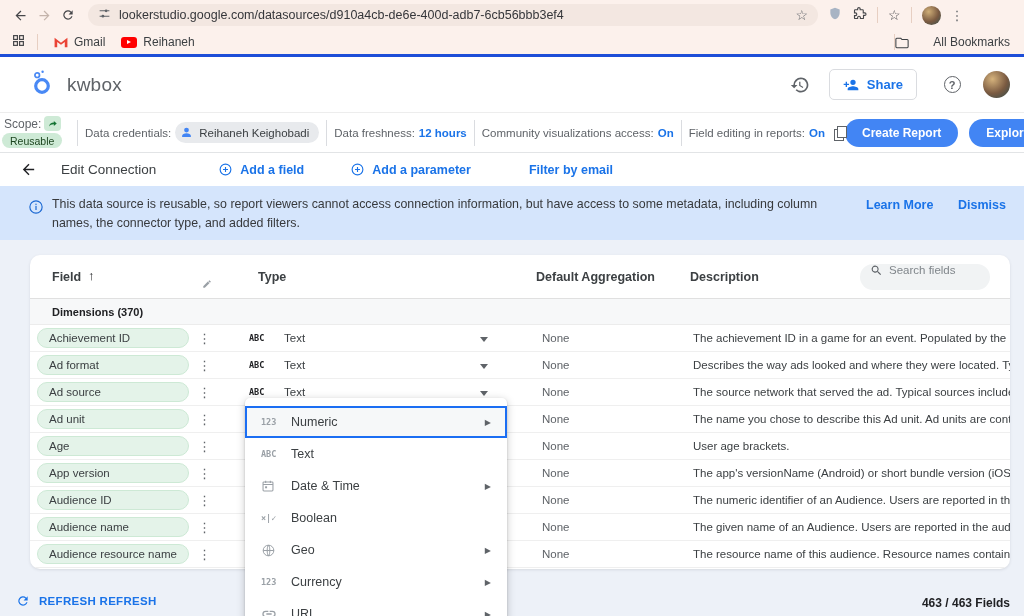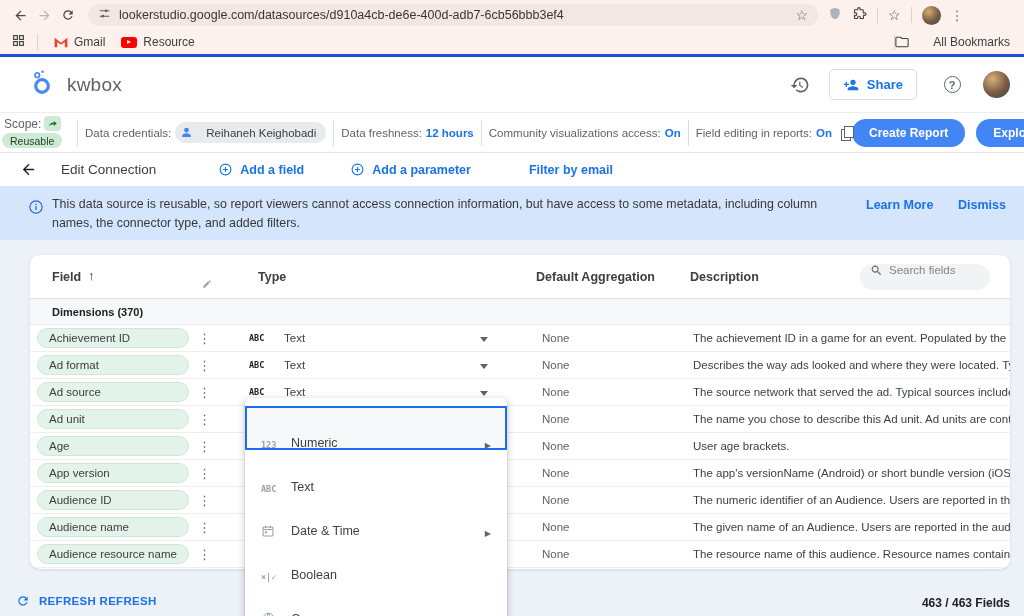--- a/index.html
+++ b/index.html
@@ -23,21 +23,21 @@
 
   
   .bm-bar { position:absolute; top:30px; left:0; width:1024px; height:27px; background:#fcf1ec;
     border-bottom:3px solid #1d4ed8; display:flex; align-items:center; font-size:12px; color:#3c4043; }
   .bm-item { display:flex; align-items:center; gap:6px; margin-left:16px; cursor:pointer; }
   .grid-ic { margin-left:12px; }
   .yt-ic { width:16px; height:11px; background:#f00; border-radius:3px; position:relative; }
   .yt-ic::after { content:""; position:absolute; left:6px; top:3px; border-left:4px solid #fff;
     border-top:2.6px solid transparent; border-bottom:2.6px solid transparent; }
   .bm-spacer { flex:1; }
-  .bm-right { display:flex; align-items:center; gap:24px; margin-right:14px; }
+  .bm-right { display:flex; align-items:flex-end; gap:24px; margin-right:14px; }
 
   
   .app-header { position:absolute; top:57px; left:0; width:1024px; height:55px; background:#fff;
     display:flex; align-items:center; }
   .ls-logo { margin-left:30px; }
   .app-title { margin-left:14px; font-size:19px; color:#5f6368; letter-spacing:.2px; }
   .hdr-right { margin-left:auto; display:flex; align-items:center; margin-right:14px; }
   .icon-btn { width:34px; height:34px; display:flex; align-items:center; justify-content:center; cursor:pointer; }
   .share-btn { display:flex; align-items:center; gap:8px; height:31px; padding:0 13px; margin:0 18px 0 12px;
     border:1px solid #dadce0; border-radius:5px; background:#fff; color:#1a73e8; font-size:13px; font-weight:bold; cursor:pointer; }
@@ -52,21 +52,21 @@
     display:flex; align-items:center; font-size:11.5px; color:#5f6368; white-space:nowrap; }
   .scope-block { position:relative; width:70px; height:41px; flex:0 0 auto; }
   .scope-label { position:absolute; left:4px; top:5px; font-size:12px; }
   .scope-share { position:absolute; left:44px; top:4px; width:17px; height:15px; background:#ceead6; border-radius:4px;
     display:flex; align-items:center; justify-content:center; }
   .scope-pill { position:absolute; left:2px; top:21px; background:#ceead6; border-radius:8px;
     font-size:10.5px; color:#1e4620; padding:1.5px 8px;text-align:center; }
   .tsep { width:1px; height:26px; background:#dadce0; margin:0 7px; flex:0 0 auto; }
   .tb-group { display:flex; align-items:center; gap:4px; flex:0 0 auto; }
   .blue-val { color:#1a73e8; font-weight:bold; }
-  .cred-pill { display:flex; align-items:center; gap:12px; background:#e8eaed; border-radius:11px;
+  .cred-pill { display:flex; align-items:center; gap:5px; background:#e8eaed; border-radius:11px;
     height:21px; padding:0 10px 0 4px; color:#3c4043; font-size:11.5px; cursor:pointer; }
   .copy-ic { position:relative; width:11px; height:13px; margin-left:5px; }
   .copy-ic::before { content:""; position:absolute; left:0; top:2.5px; width:8px; height:10px; border:1.4px solid #5f6368; }
   .copy-ic::after { content:""; position:absolute; left:3px; top:0; width:8px; height:10px; border:1.4px solid #5f6368; background:#fff; }
   .tb-buttons { margin-left:auto; display:flex; align-items:center; gap:11px; margin-right:16px; }
   .blue-btn { height:28px; border:none; border-radius:14px; background:#4285f4; color:#fff;
     font-size:12px; font-weight:bold; padding:0 17px; font-family:inherit; cursor:pointer; }
 
   
   .edit-row { position:absolute; top:153px; left:0; width:1024px; height:33px; background:#fff;
@@ -115,21 +115,21 @@
     font-size:11.5px; color:#3c4043; white-space:nowrap; overflow:hidden; }
 
   
   .refresh-fields { position:absolute; left:16px; top:594px; display:flex; align-items:center; gap:9px;
     color:#1a73e8; font-size:11.5px; font-weight:bold; letter-spacing:.3px; cursor:pointer; z-index:5; }
   .field-count { position:absolute; right:14px; top:596px; font-size:12px; font-weight:bold; color:#202124; z-index:5; }
 
   
   .type-menu { position:absolute; left:245px; top:398px; width:262px; background:#fff; border-radius:5px;
     box-shadow:0 1px 2px rgba(0,0,0,.18), 0 2px 8px rgba(0,0,0,.22); padding:8px 0; z-index:30; }
-  .menu-item { position:relative; height:44px; display:flex; align-items:flex-end; cursor:pointer; }
+  .menu-item { position:relative; height:32px; display:flex; align-items:center; cursor:pointer; }
   .mi-icon { width:26px; margin-left:16px; color:#9aa0a6; font-family:"DejaVu Sans Mono", monospace;
     font-size:8.5px; font-weight:bold; display:flex; align-items:center; }
   .mi-label { font-size:12.5px; color:#3c4043; margin-left:4px; }
   .mi-arrow { margin-left:auto; margin-right:16px; font-size:8px; color:#5f6368; }
   .menu-item.selected { box-shadow:inset 0 0 0 2px #1b6ef3; background:#f6f8f9; }
 </style>
 </head>
 <body>
 
 <div class="frame">
@@ -191,21 +191,21 @@
     </span>
     <span class="vdiv" style="margin-left:12px;"></span>
     <span class="bm-item">
       <svg width="14" height="11" viewBox="0 0 24 18">
           <path fill="#ea4335" d="M1 1v16h4.5V8l6.5 5 6.5-5v9H23V1l-11 8.5L1 1z"></path>
         </svg>
       <span>Gmail</span>
     </span>
     <span class="bm-item">
       <span class="yt-ic"></span>
-      <span>Resource</span>
+      <span>Reihaneh</span>
     </span>
     <span class="bm-spacer"></span>
     <span class="vdiv"></span>
     <span class="bm-right">
       <svg width="14" height="12" viewBox="0 0 24 20" fill="none" stroke="#3c4043" stroke-width="1.8">
           <path d="M10 2H3a1.5 1.5 0 0 0-1.5 1.5v13A1.5 1.5 0 0 0 3 18h18a1.5 1.5 0 0 0 1.5-1.5V5.5A1.5 1.5 0 0 0 21 4h-9l-2-2z"></path>
         </svg>
       <span>All Bookmarks</span>
     </span>
   </div>

